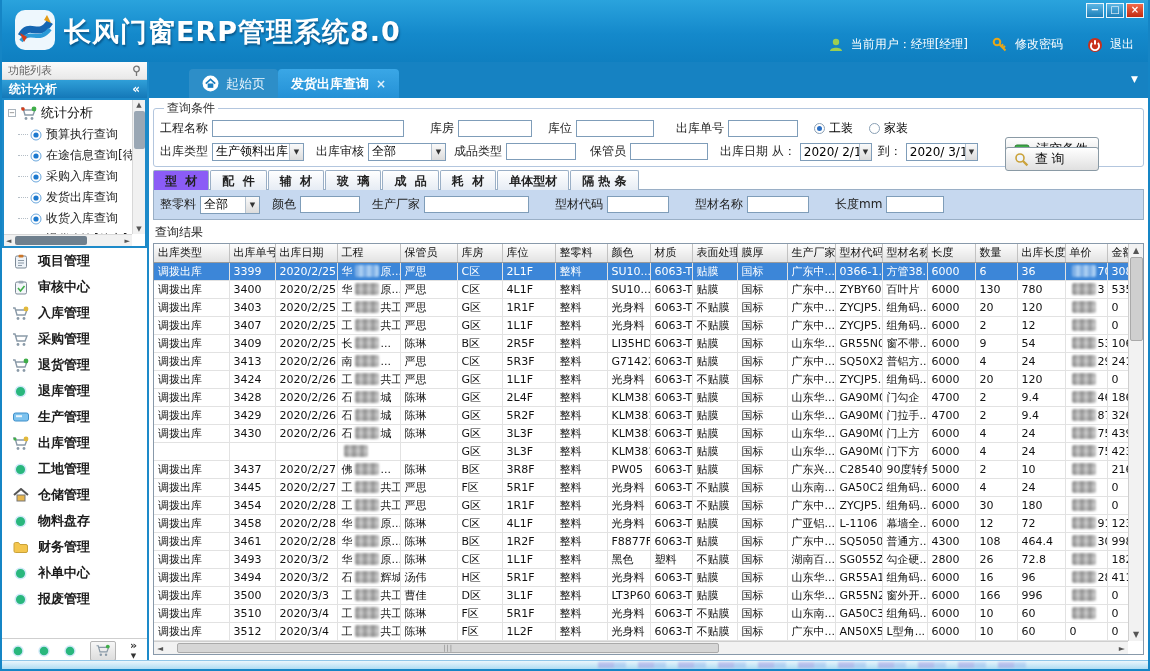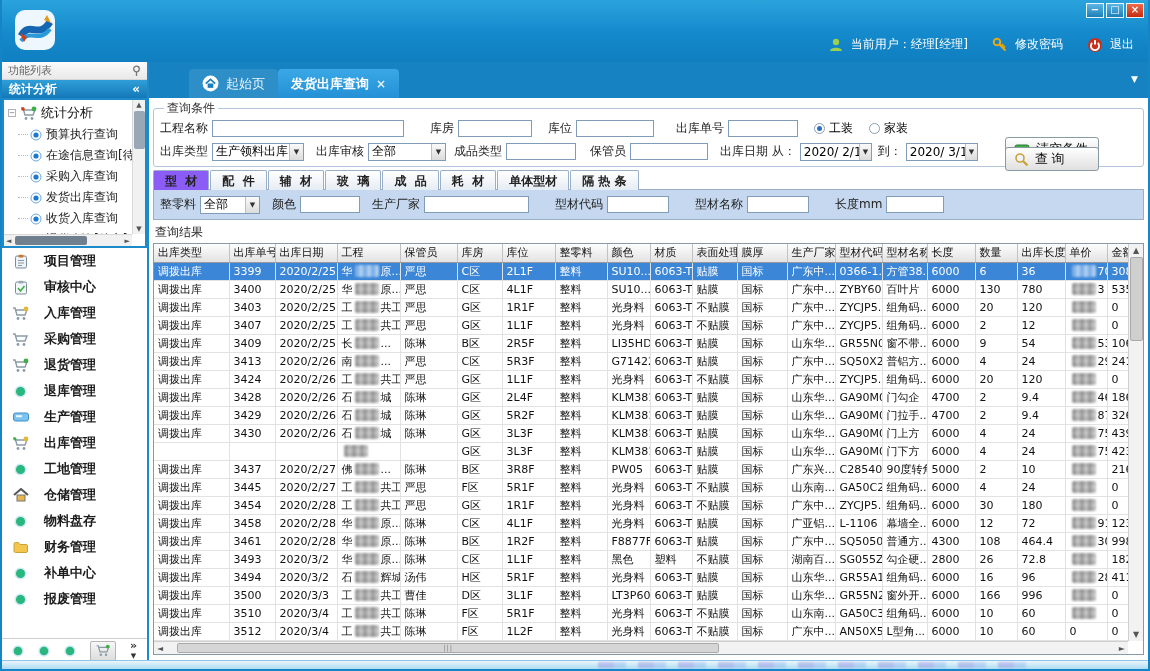--- a/index.html
+++ b/index.html
@@ -33,21 +33,21 @@
   .t-radio { margin-right:4px; display:inline-flex; }
   .tree-vscroll { position:absolute; right:0; top:0; bottom:12px; width:13px; background:#f1f1f1; border-left:1px solid #d8d8d8;
                   display:flex; flex-direction:column; align-items:center; font-size:7px; color:#555; }
   .tree-vscroll .thumb { width:11px; height:38px; background:#9aa7b4; border-radius:2px; margin-top:2px; }
   .tree-vscroll .arr-top { margin-top:1px; } .tree-vscroll .arr-bot { margin-top:auto; margin-bottom:1px; }
   .tree-hscroll { position:absolute; left:0; right:13px; bottom:0; height:12px; background:#f1f1f1; border-top:1px solid #d8d8d8;
                   display:flex; align-items:center; font-size:7px; color:#555; padding:0 2px; }
   .tree-hscroll .thumb { height:9px; width:72px; background:#6f7f8d; border-radius:2px; margin-left:4px; }
   .tree-hscroll .arr-r { margin-left:auto; }
   .menu-list { flex:1; overflow:hidden; }
-  .menu-item { height:26px; display:flex; align-items:center; gap:15px; padding-left:10px; font-size:13px; font-weight:bold; color:#1c1c1c; cursor:pointer; }
+  .menu-item { height:26px; display:flex; align-items:center; gap:9px; padding-left:10px; font-size:13px; font-weight:bold; color:#1c1c1c; cursor:pointer; }
   .menu-item .mi { width:17px; display:inline-flex; justify-content:center; }
   .side-bottom { height:24px; border-top:1px solid #cfcfcf; display:flex; align-items:center; gap:14px; padding:0 10px; }
   .side-bottom .grip-btn { width:30px; height:20px; border:1px solid #b5b5b5; border-radius:2px; background:linear-gradient(#f7f7f7,#ddd);
                            display:flex; align-items:center; justify-content:center; margin-left:auto; }
   .side-bottom .chev { font-size:11px; font-weight:bold; color:#333; line-height:9px; text-align:center; }
   
   .main { flex:1; display:flex; flex-direction:column; min-width:0; }
   .tabbar { height:36px; background:#1682c2; display:flex; align-items:flex-end; padding-left:4px; position:relative; }
   .tab { height:29px; display:flex; align-items:center; gap:7px; padding:0 13px; color:#eaf5fc; font-size:13px;
          border-radius:4px 4px 0 0; cursor:pointer; }
@@ -120,20 +120,21 @@
   <div class="titlebar">
     <span class="logo">
       <svg width="42" height="42" viewBox="0 0 42 42">
         <rect x="1" y="1" width="40" height="40" rx="10" fill="#eef7fd"></rect>
         <path d="M7 27 C16 11, 24 31, 36 13" stroke="#1566b2" stroke-width="7" fill="none"></path>
         <path d="M7 32 C16 19, 25 35, 36 20" stroke="#2b9ad8" stroke-width="4" fill="none"></path>
         <path d="M6 24 l7 4 -3 5 z" fill="#d43c18"></path>
         <path d="M37 14 l-7 -3 3 -5 z" fill="#e39b16"></path>
       </svg>
     </span>
+    <span class="app-title">长风门窗ERP管理系统8.0</span>
     <div class="win-controls">
       <div class="win-btn">−</div>
       <div class="win-btn">□</div>
       <div class="win-btn close">×</div>
     </div>
     <div class="user-bar">
       <span>
         <svg width="16" height="16" viewBox="0 0 16 16">
             <circle cx="8" cy="5" r="3.2" fill="#9ccf52"></circle>
             <path d="M2 14 c0 -4.5 12 -4.5 12 0 z" fill="#9ccf52"></path>

